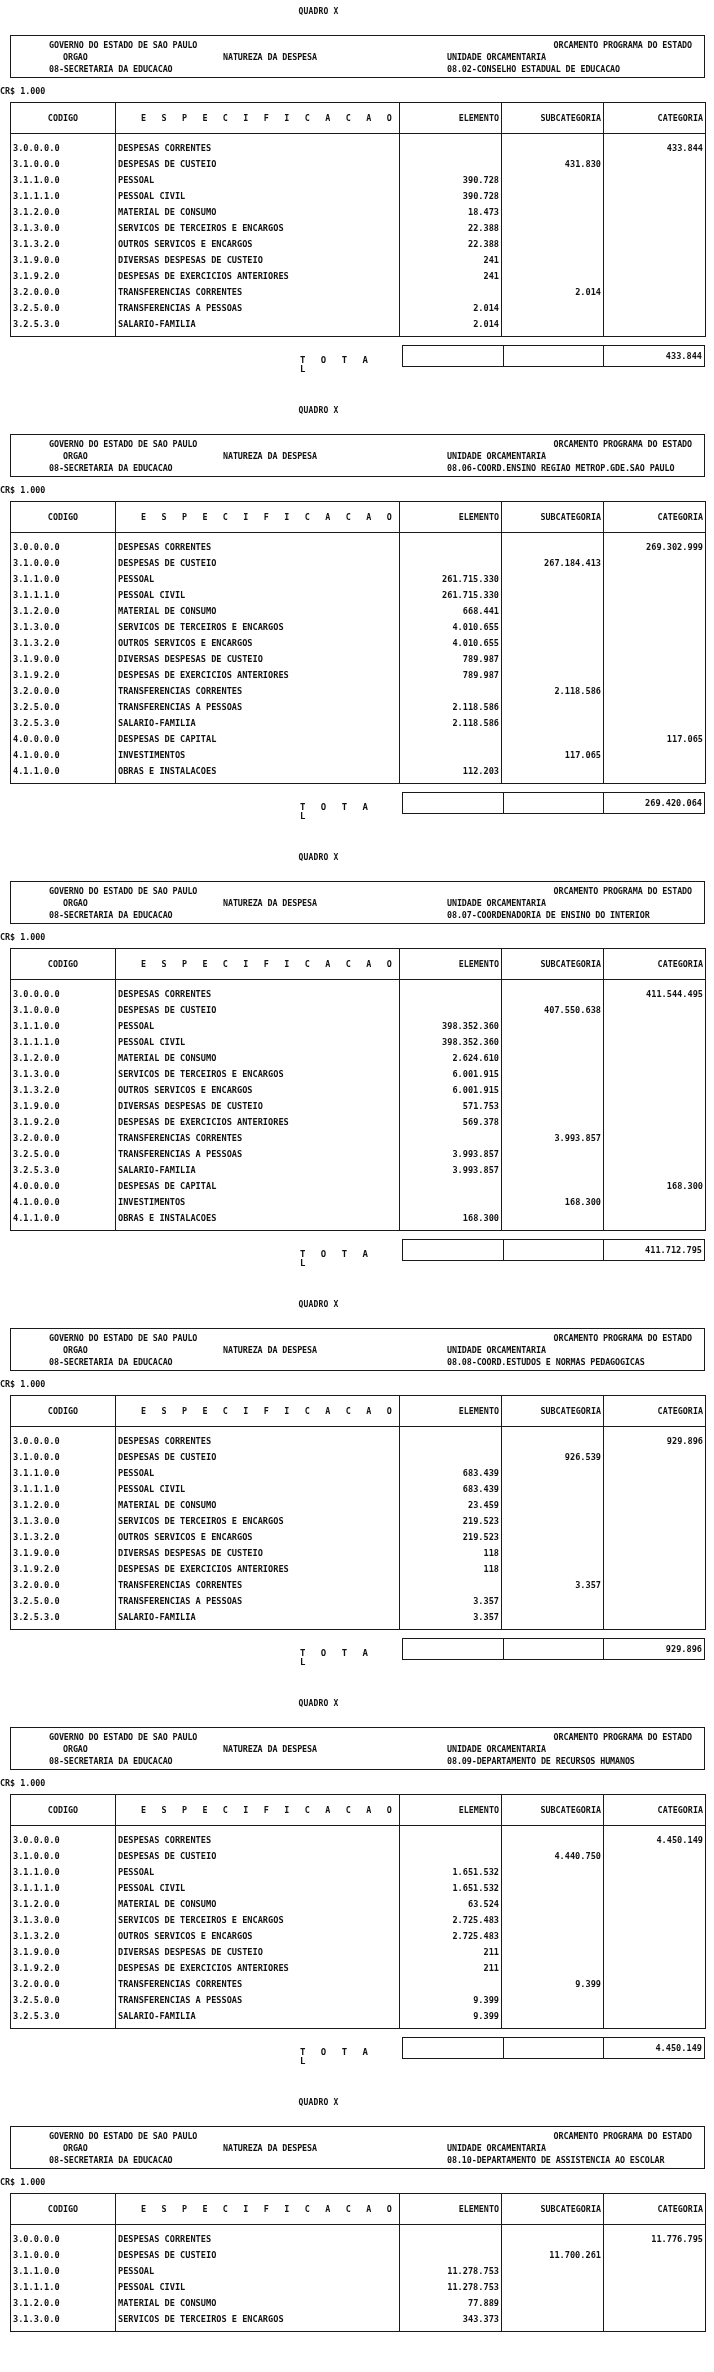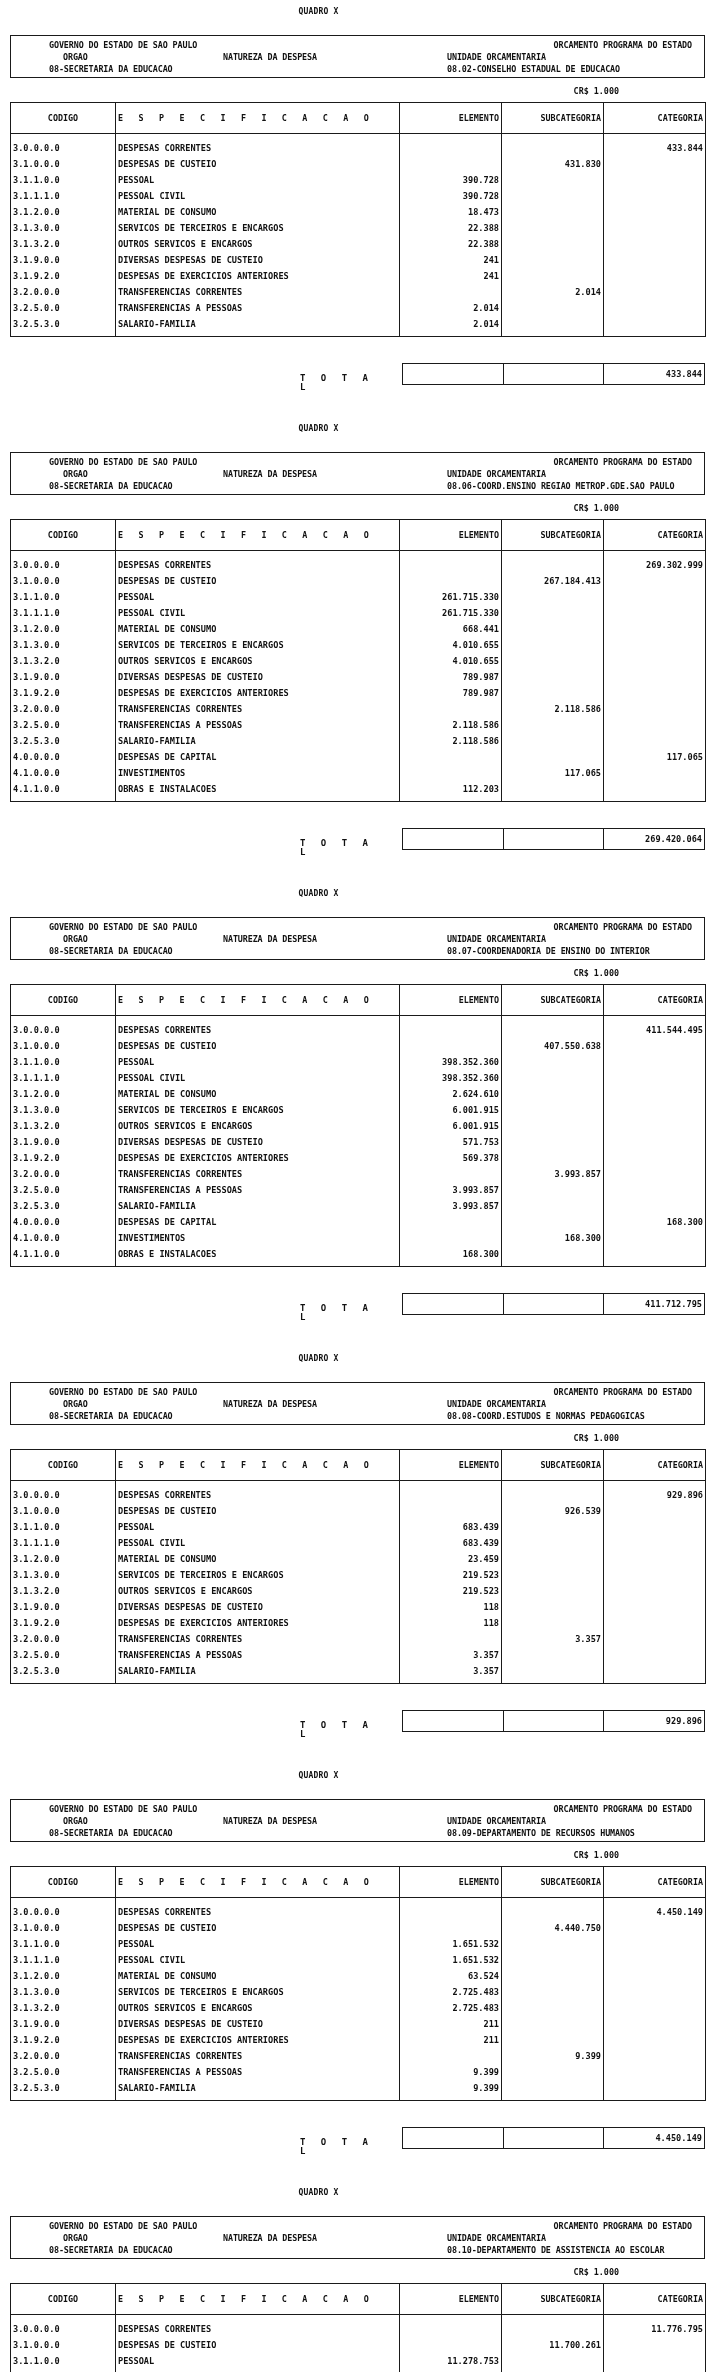--- a/index.html
+++ b/index.html
@@ -43,21 +43,21 @@
   }
   .h-gov  { left: 2px;  top: 5px; }
   .h-orc  { right: 12px; top: 5px; }
   .h-org  { left: 16px;  top: 17px; }
   .h-nat  { left: 176px; top: 17px; }
   .h-uni  { left: 400px; top: 17px; text-align: right; }
   .h-sec  { left: 2px;  top: 29px; }
   .h-unv  { left: 400px; top: 29px; }
 
   .currency {
-    text-align: right;
+    text-align: left;
     padding-right: 8px;
     font-size: 8.4px;
     font-weight: bold;
     height: 22px;
     line-height: 22px;
     margin-top: 2px;
   }
   table.main {
     margin-left: 10px;
     width: 695px;
@@ -74,42 +74,42 @@
     height: 30px;
     font-weight: bold;
     font-size: 8.4px;
     border-right: 1.5px solid #1a1a1a;
     border-bottom: 1.5px solid #1a1a1a;
     padding: 0 2px;
     white-space: nowrap;
   }
   table.main th:last-child { border-right: none; }
   th.th-cod { text-align: center; }
-  th.th-esp { text-align: left; letter-spacing: 5.2px; font-size: 9px; }
+  th.th-esp { text-align: right; letter-spacing: 5.2px; font-size: 9px; }
   th.th-num { text-align: right; }
   table.main td {
     border-right: 1.5px solid #1a1a1a;
     padding: 0 2px;
     height: 16px;
     font-weight: bold;
     font-size: 8.6px;
     white-space: nowrap;
     vertical-align: middle;
   }
   table.main td:last-child { border-right: none; }
   table.main tbody tr:first-child td { padding-top: 6px; }
   table.main tbody tr:last-child td { padding-bottom: 4px; }
   td.cod { padding-left: 1px; }
   td.esp { padding-left: 8px; }
   td.num { text-align: right; }
 
   .total-row {
     position: relative;
     height: 30px;
-    margin-top: 26px;
+    margin-top: 8px;
     padding-left: 43px;
   }
   .total-label {
     position: absolute;
     left: 300px;
     width: 80px;
     top: 11px;
     font-weight: bold;
     font-size: 9px;
     letter-spacing: 5px;

